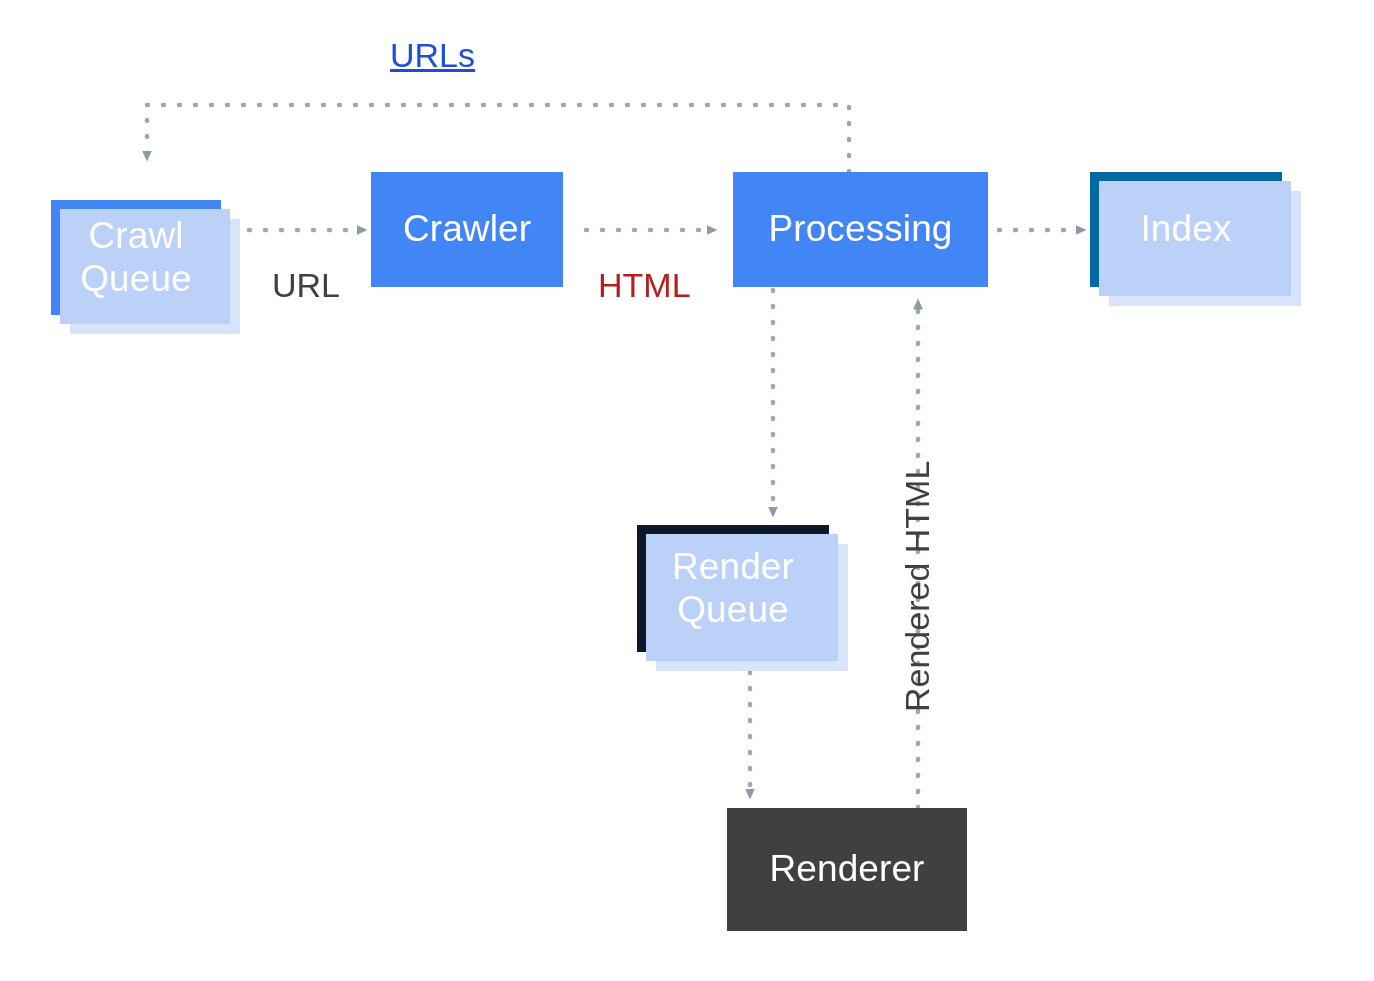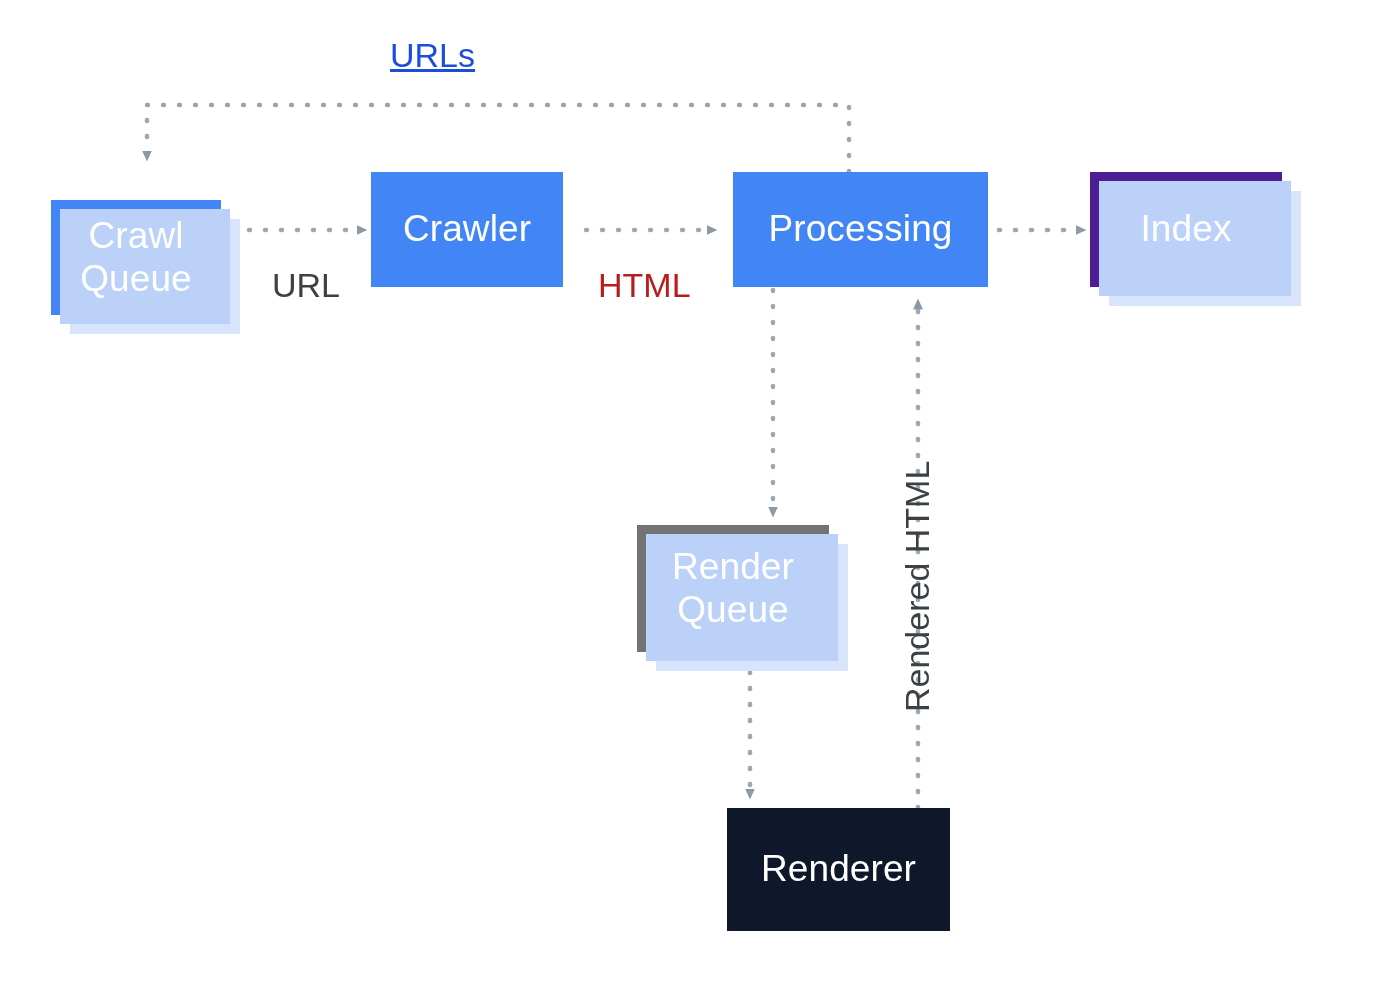--- a/index.html
+++ b/index.html
@@ -134,30 +134,30 @@
   </div>
 
   <div class="node" id="node-crawler" style="left: 371px; top: 172px; width: 192px; height: 115px; background: rgb(66, 133, 244); color: rgb(255, 255, 255);">
     <span class="node-label">Crawler</span>
   </div>
 
   <div class="node" id="node-processing" style="left: 721px; top: 172px; width: 255px; height: 115px; background: rgb(66, 133, 244); color: rgb(255, 255, 255); margin-left: 12px;">
     <span class="node-label">Processing</span>
   </div>
 
-  <div class="node stacked" id="node-index" style="left: 1090px; top: 172px; width: 192px; height: 115px; background: #4c1d95; color: rgb(255, 255, 255);">
+  <div class="node stacked" id="node-index" style="left: 1090px; top: 172px; width: 192px; height: 115px; background: #0369a1; color: rgb(255, 255, 255);">
     <span class="node-label">Index</span>
   </div>
 
-  <div class="node stacked" id="node-render-queue" style="left: 637px; top: 525px; width: 192px; height: 127px; background: #737373; color: rgb(255, 255, 255);">
+  <div class="node stacked" id="node-render-queue" style="left: 637px; top: 525px; width: 192px; height: 127px; background: #0f172a; color: rgb(255, 255, 255);">
     <span class="node-label">Render
 Queue</span>
   </div>
 
-  <div class="node" id="node-renderer" style="left: 727px; top: 808px; width: 223px; height: 123px; background: #0f172a; color: rgb(255, 255, 255);">
+  <div class="node" id="node-renderer" style="left: 727px; top: 808px; width: 240px; height: 123px; background: #404040; color: rgb(255, 255, 255);">
     <span class="node-label">Renderer</span>
   </div>
 
   <div class="edge-label" id="label-urls" style="left: 390px; top: 38px; color: #1d4ed8; text-decoration: underline;">URLs</div>
 
   <div class="edge-label" id="label-url" style="left: 272px; top: 268px; color: #404040;">URL</div>
 
   <div class="edge-label" id="label-html" style="left: 598px; top: 268px; color: #b91c1c;">HTML</div>
 
   <div class="edge-label vertical" id="label-rendered-html" style="left: 900px; top: 712px; color: rgb(60, 64, 67);">Rendered HTML</div>

